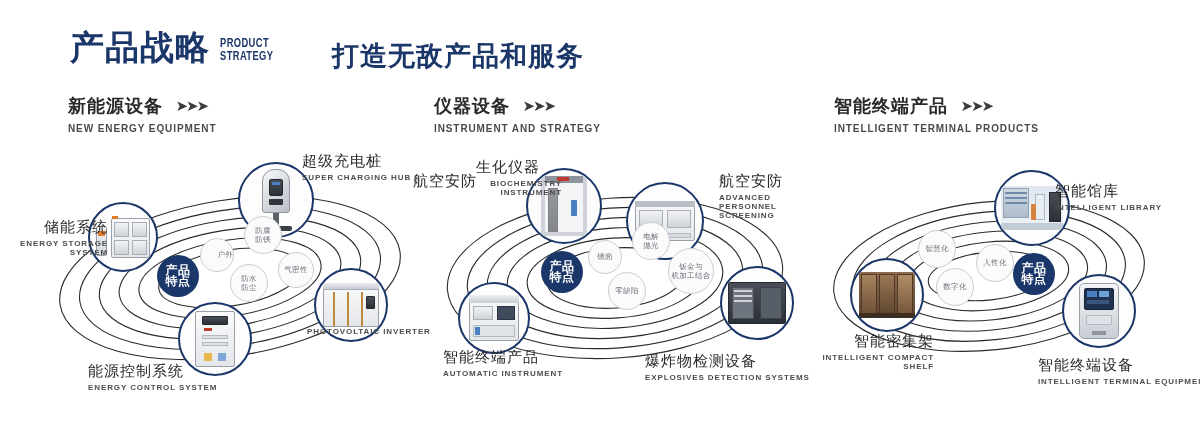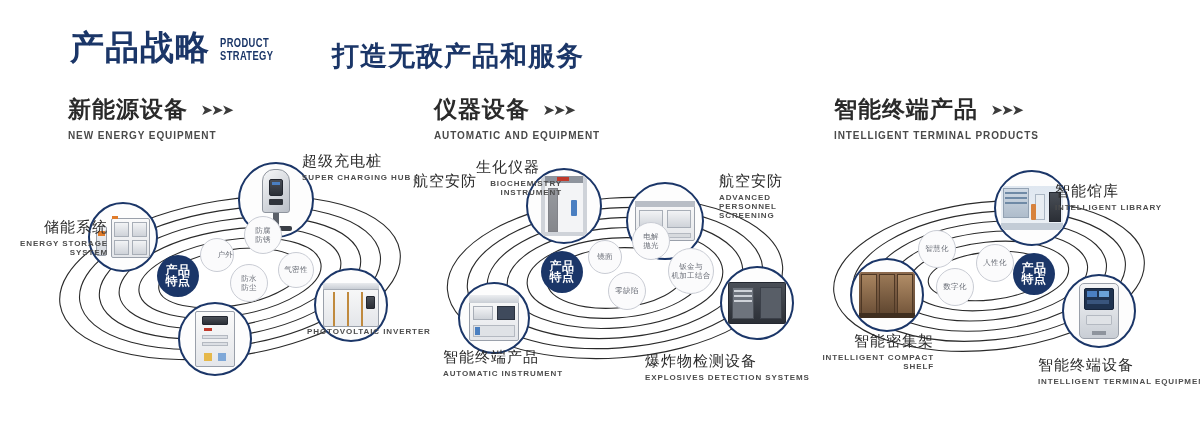--- a/index.html
+++ b/index.html
@@ -25,21 +25,21 @@
   }
   .hdr-en div { white-space:nowrap; }
   .hdr-sub {
     position:absolute; left:332px; top:38px;
     font-size: 27px; font-weight:700; color:#1b3668; letter-spacing:1px;
   }
 
   
   .sect-title { position:absolute; }
   .sect-title .cn {
-    font-size: 23px; font-weight:700; color:#2a2a2a; letter-spacing:1px;
+    font-size: 18px; font-weight:700; color:#2a2a2a; letter-spacing:1px;
     display:inline-block; vertical-align:middle;
   }
   .sect-title .arrows {
     display:inline-block; vertical-align:middle; margin-left:8px;
     color:#3b3b3b; font-size:15px; letter-spacing:-2px; font-weight:700;
   }
   .sect-title .en {
     display:block; margin-top:5px; font-size:10px; color:#4a4a4a;
     letter-spacing:.9px; font-weight:600;
   }
@@ -101,21 +101,21 @@
   <div class="hdr-sub">打造无敌产品和服务</div>
 
   <div class="sect-title" style="left:68px;  top:94px;">
     <span class="cn">新能源设备</span>
     <span class="arrows">➤➤➤</span>
     <span class="en">NEW ENERGY EQUIPMENT</span>
   </div>
   <div class="sect-title" style="left:434px; top:94px;">
     <span class="cn">仪器设备</span>
     <span class="arrows">➤➤➤</span>
-    <span class="en">AUTOMATIC AND EQUIPMENT</span>
+    <span class="en">INSTRUMENT AND STRATEGY</span>
   </div>
   <div class="sect-title" style="left:834px; top:94px;">
     <span class="cn">智能终端产品</span>
     <span class="arrows">➤➤➤</span>
     <span class="en">INTELLIGENT TERMINAL PRODUCTS</span>
   </div>
 
   <div class="cluster" style="left:40px; top:160px; width:380px; height:230px;">
     <svg class="orbits" viewBox="0 0 380 230">
       <g fill="none" stroke="#2a2a2a" stroke-width="1.1" transform="rotate(-9 190 118)">
@@ -200,20 +200,24 @@
     <div class="cn">储能系统</div>
     <div class="en" style="white-space:normal;">ENERGY STORAGE SYSTEM</div>
   </div>
   <div class="lbl" style="left:302px; top:152px;">
     <div class="cn">超级充电桩</div>
     <div class="en">SUPER CHARGING HUB</div>
   </div>
   <div class="lbl" style="left:307px; top:325px;">
     <div class="en">PHOTOVOLTAIC INVERTER</div>
   </div>
+  <div class="lbl" style="left:88px; top:362px;">
+    <div class="cn">能源控制系统</div>
+    <div class="en">ENERGY CONTROL SYSTEM</div>
+  </div>
 
   <div class="cluster" style="left:430px; top:160px; width:370px; height:230px;">
     <svg class="orbits" viewBox="0 0 370 230">
       <g fill="none" stroke="#2a2a2a" stroke-width="1.1" transform="rotate(-4 185 118)">
         <ellipse cx="185" cy="118" rx="168" ry="80"></ellipse>
         <ellipse cx="185" cy="118" rx="148" ry="70"></ellipse>
         <ellipse cx="185" cy="118" rx="128" ry="60"></ellipse>
         <ellipse cx="185" cy="118" rx="108" ry="50"></ellipse>
         <ellipse cx="185" cy="118" rx="88" ry="40"></ellipse>
         <ellipse cx="185" cy="118" rx="68" ry="30"></ellipse>

